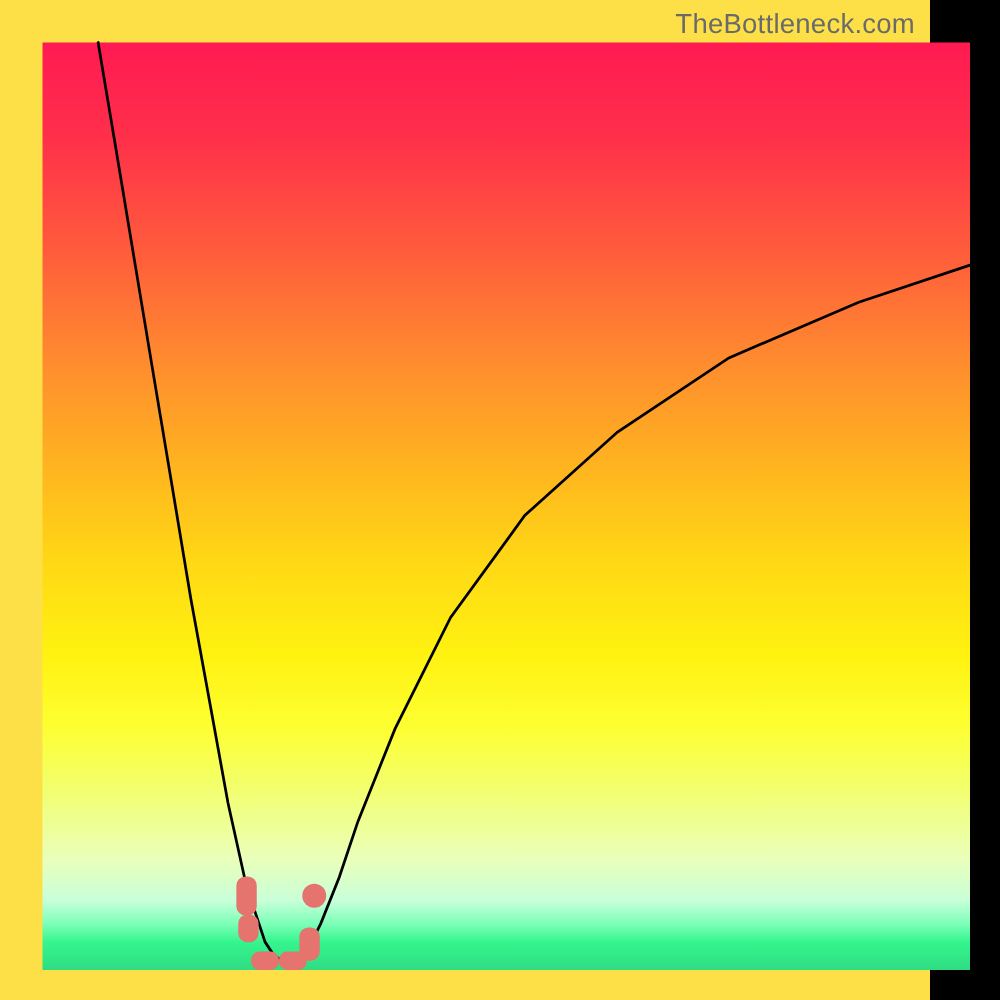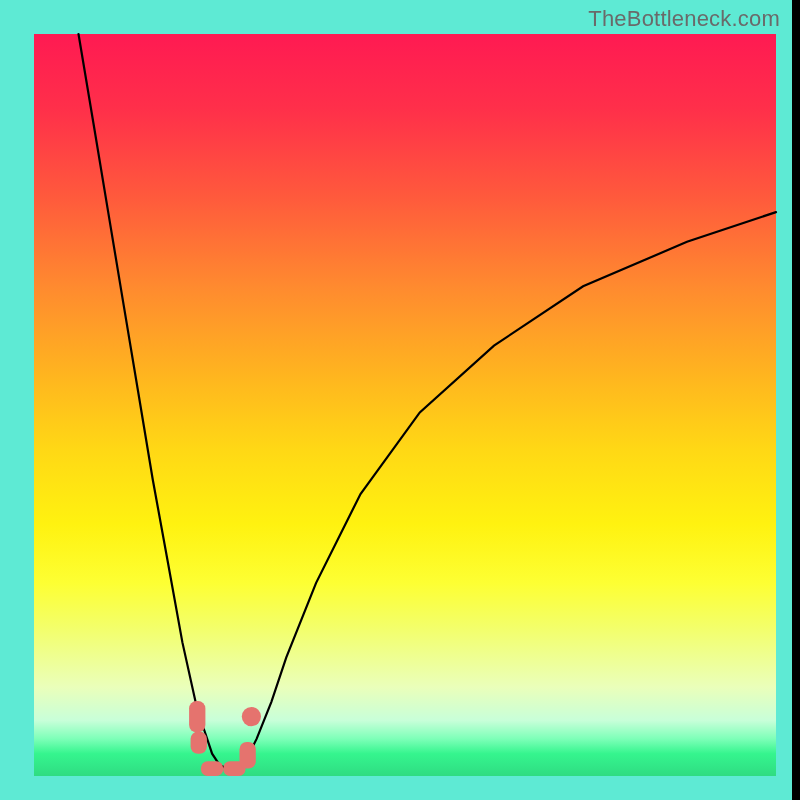--- a/index.html
+++ b/index.html
@@ -10,22 +10,21 @@
     background: #000;
     overflow: hidden;
     font-family: Arial, Helvetica, sans-serif;
   }
   .frame {
     position: absolute;
     left: 0;
     top: 0;
     width: 744px;
     height: 800px;
-    background: #5eead4;
-    padding-left: 48px;
+    background: #fde047;
   }
   .plot {
     position: absolute;
     left: 34px;
     top: 34px;
     width: 742px;
     height: 742px;
     
     background: linear-gradient(to bottom,
       #ff1a52 0%,

